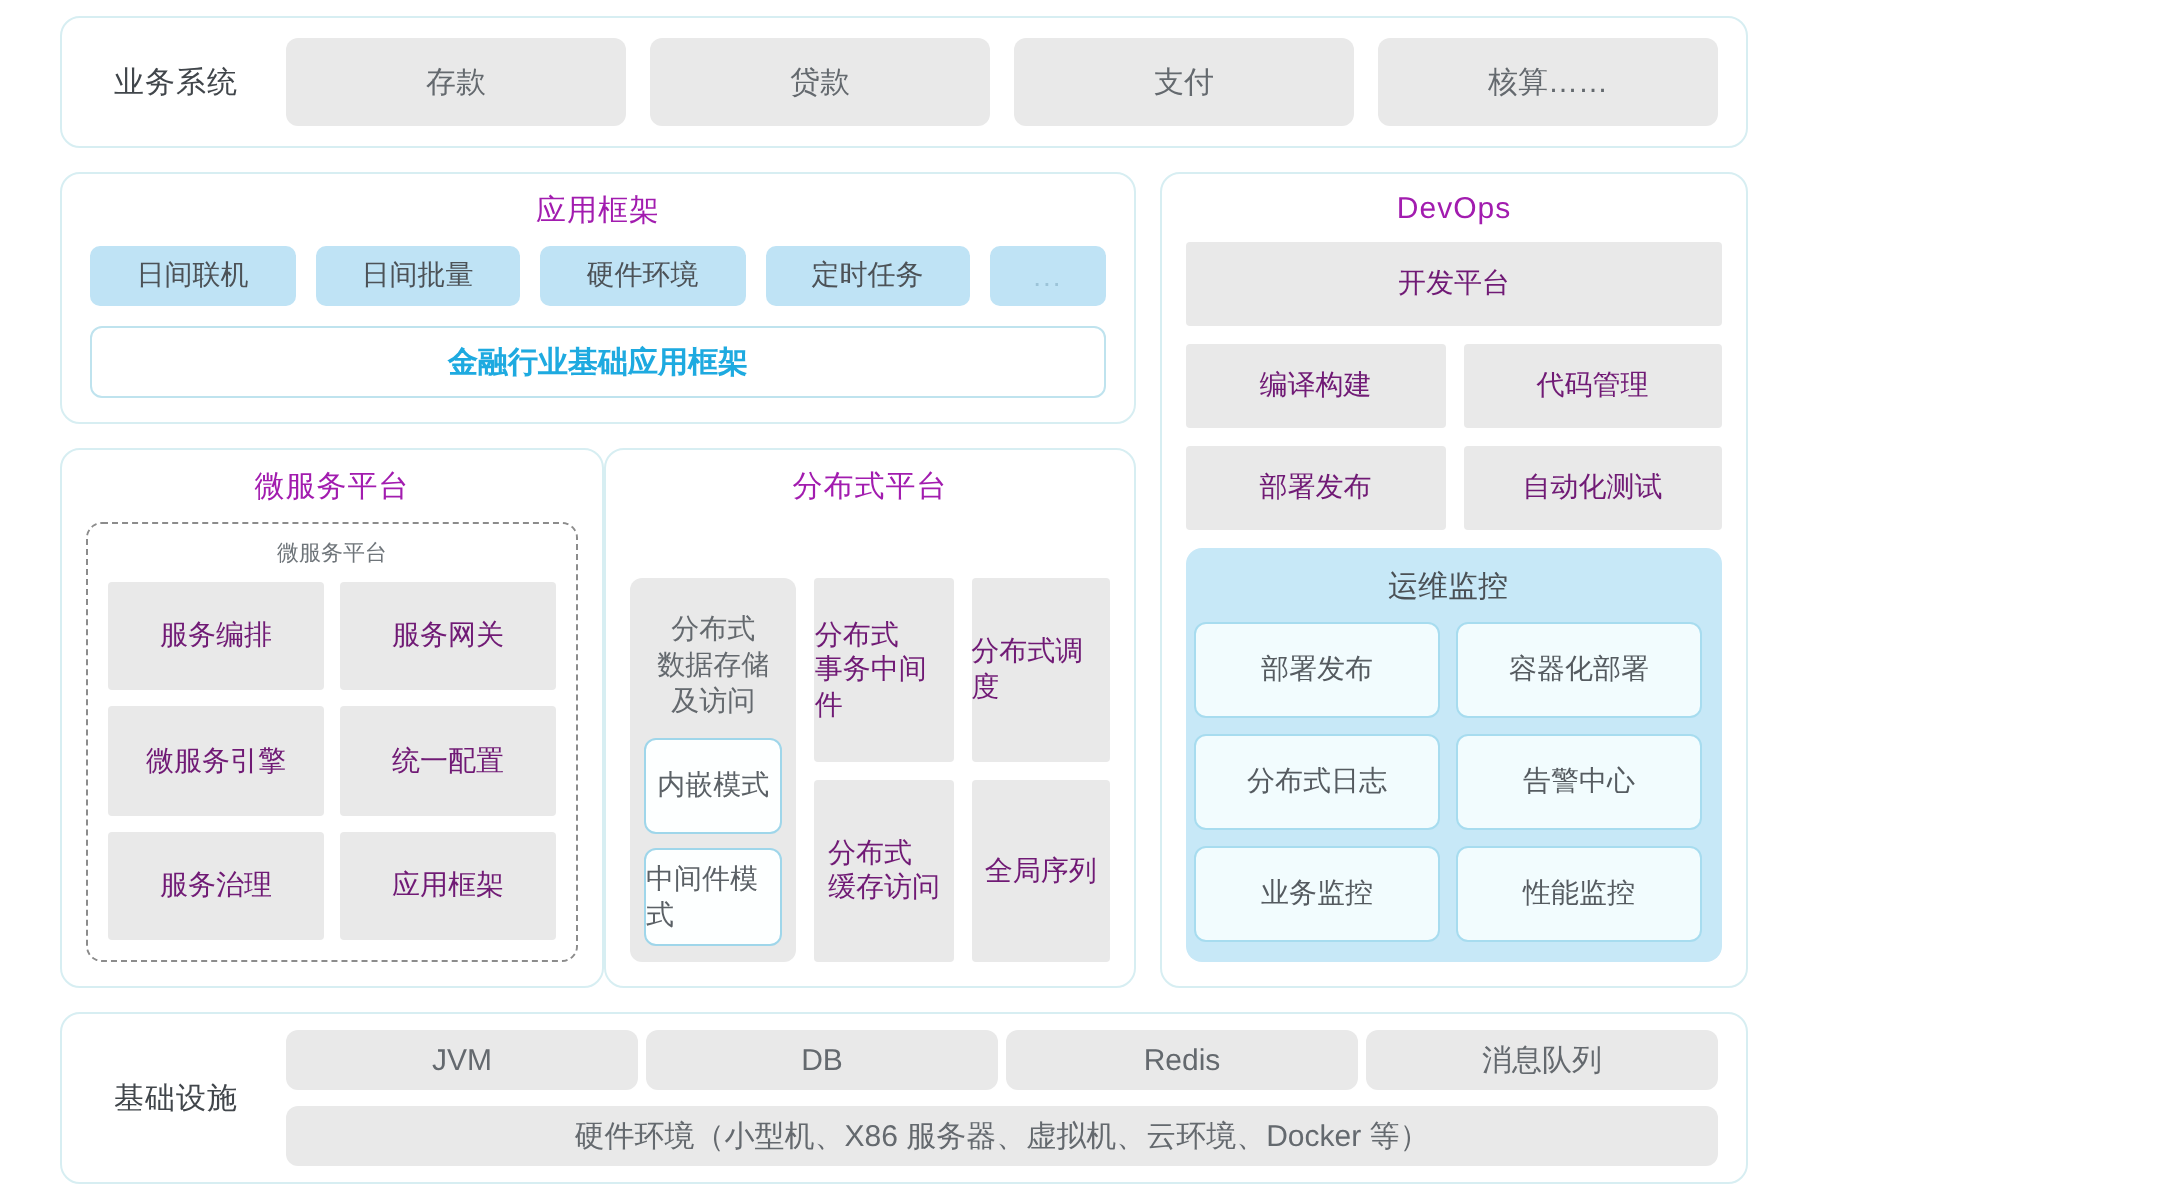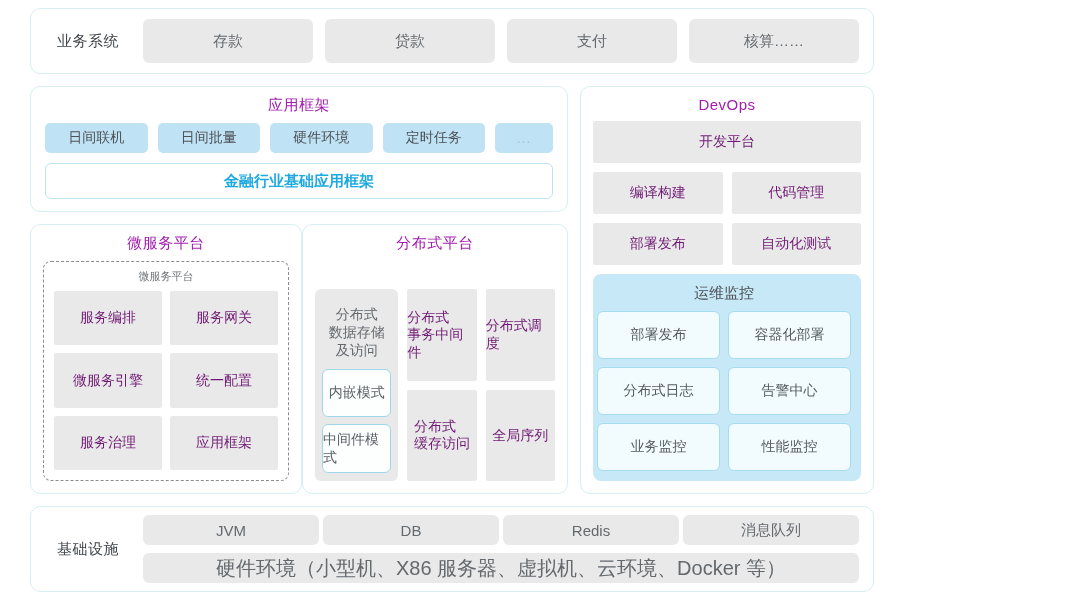--- a/index.html
+++ b/index.html
@@ -304,21 +304,21 @@
     gap: 4px;
   }
   .infra-top .chip-gray { height: 30px; }
   .infra-wide {
     background: #e9e9e9;
     border-radius: 6px;
     height: 30px;
     display: flex;
     align-items: center;
     justify-content: center;
-    font-size: 20px;
+    font-size: 15px;
     color: #64696e;
   }
 </style>
 </head>
 <body>
 
 <div class="page">
 
   <div class="outer-panel biz-row">
     <div class="row-label">业务系统</div>

